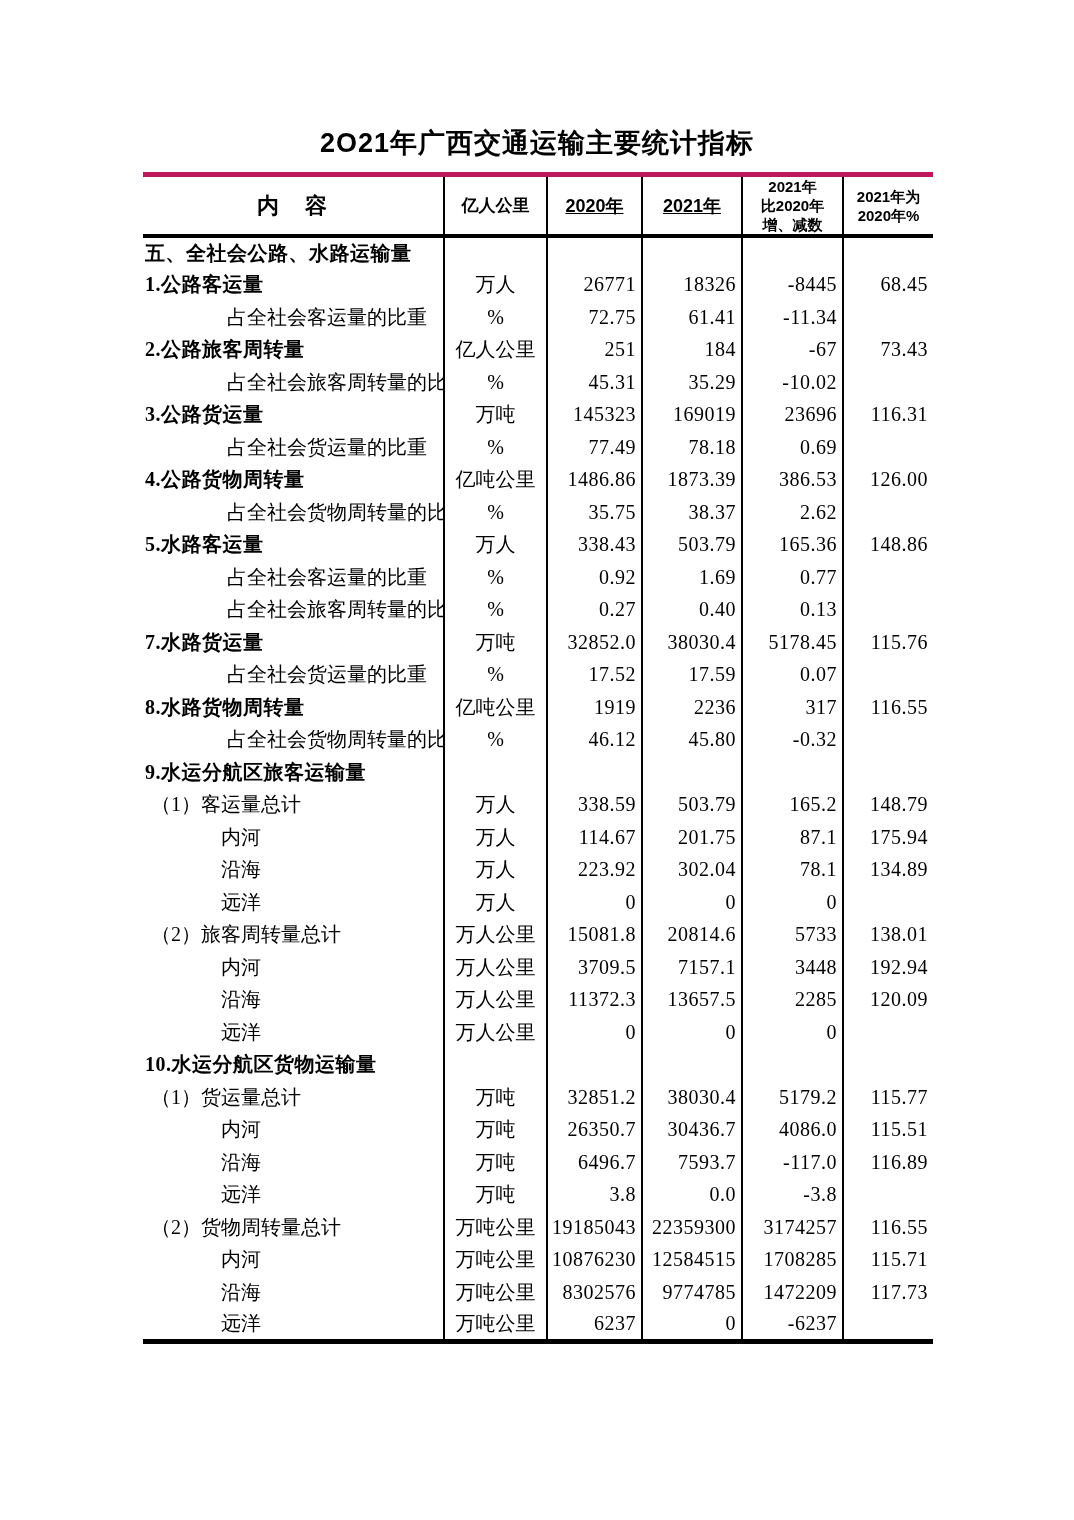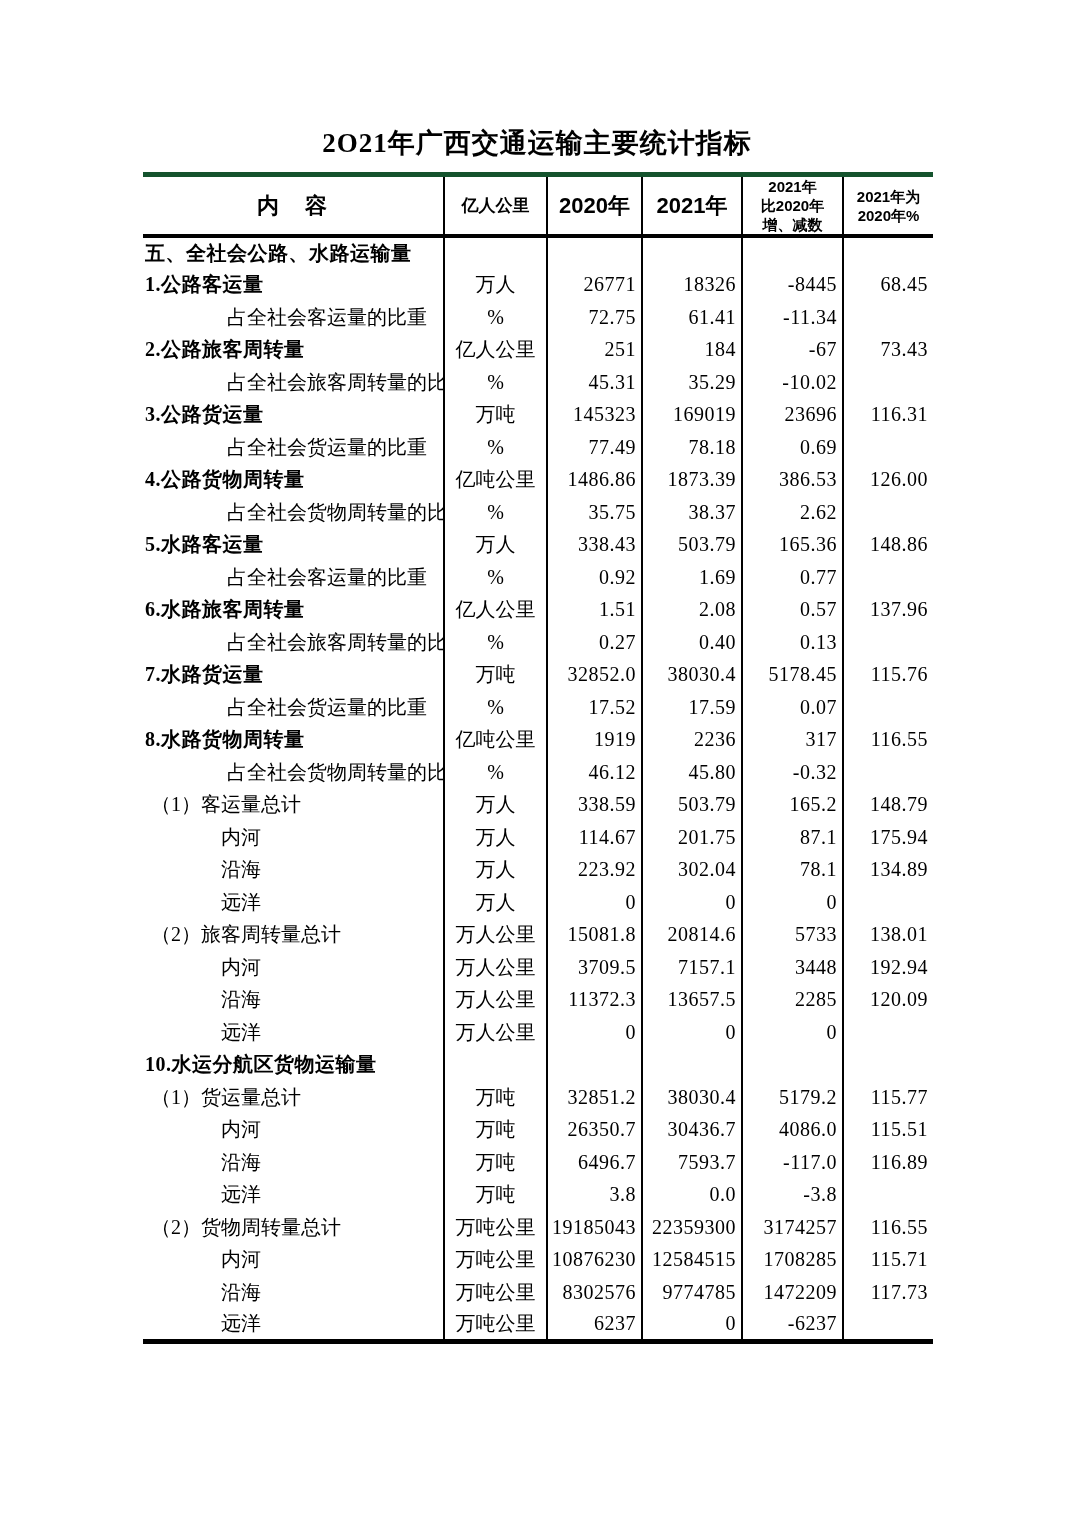--- a/index.html
+++ b/index.html
@@ -15,36 +15,36 @@
     overflow: hidden;
     font-family: "Liberation Serif", serif;
     color: #000000;
   }
   .doc-title {
     position: absolute;
     top: 127px;
     left: 0;
     width: 1074px;
     text-align: center;
-    font-family: Liberation Serif, serif;
+    font-family: Liberation Sans, sans-serif;
     font-weight: bold;
     font-size: 27px;
     line-height: 33px;
     letter-spacing: 1px;
     color: #000000;
     white-space: nowrap;
   }
   table.stats {
     position: absolute;
     left: 143px;
     top: 172px;
     width: 790px;
     border-collapse: collapse;
     table-layout: fixed;
-    border-top: 5px solid #14532d;
+    border-top: 5px solid #be185d;
     border-bottom: 5px solid #000;
   }
   th, td {
     border-right: 2px solid #000;
     padding: 0;
     color: #000;
     vertical-align: middle;
   }
   th:last-child, td:last-child {
     border-right: none;
@@ -52,21 +52,21 @@
   }
   thead tr { height: 61px; }
   thead th {
     border-bottom: 4px solid #000;
     font-family: "Liberation Sans", sans-serif;
     font-weight: bold;
     text-align: center;
   }
   th.h-content { font-size: 22px; letter-spacing: 2px; }
   th.h-unit    { font-size: 17px; }
-  th.h-year    { font-size: 22px; }
+  th.h-year    { font-size: 18px; text-decoration: underline; }
   th.h-multi   { font-size: 15px; line-height: 19px; white-space: pre-line; }
   tbody tr { height: 32.5px; }
   td.label {
     overflow: hidden;
     white-space: nowrap;
     font-size: 20px;
     font-family: "Liberation Serif", serif;
   }
   tr.section td.label,
   tr.item td.label {
@@ -204,28 +204,20 @@
           <td class="num">148.86</td>
         </tr>
         <tr class="sub">
           <td class="label">占全社会客运量的比重</td>
           <td class="unit">%</td>
           <td class="num">0.92</td>
           <td class="num">1.69</td>
           <td class="num">0.77</td>
           <td class="num"></td>
         </tr>
-        <tr class="item">
-          <td class="label">6.水路旅客周转量</td>
-          <td class="unit">亿人公里</td>
-          <td class="num">1.51</td>
-          <td class="num">2.08</td>
-          <td class="num">0.57</td>
-          <td class="num">137.96</td>
-        </tr>
         <tr class="sub">
           <td class="label">占全社会旅客周转量的比重</td>
           <td class="unit">%</td>
           <td class="num">0.27</td>
           <td class="num">0.40</td>
           <td class="num">0.13</td>
           <td class="num"></td>
         </tr>
         <tr class="item">
           <td class="label">7.水路货运量</td>
@@ -250,20 +242,28 @@
           <td class="num">2236</td>
           <td class="num">317</td>
           <td class="num">116.55</td>
         </tr>
         <tr class="sub">
           <td class="label">占全社会货物周转量的比重</td>
           <td class="unit">%</td>
           <td class="num">46.12</td>
           <td class="num">45.80</td>
           <td class="num">-0.32</td>
+          <td class="num"></td>
+        </tr>
+        <tr class="section">
+          <td class="label">9.水运分航区旅客运输量</td>
+          <td class="unit"></td>
+          <td class="num"></td>
+          <td class="num"></td>
+          <td class="num"></td>
           <td class="num"></td>
         </tr>
         <tr class="sub1">
           <td class="label">（1）客运量总计</td>
           <td class="unit">万人</td>
           <td class="num">338.59</td>
           <td class="num">503.79</td>
           <td class="num">165.2</td>
           <td class="num">148.79</td>
         </tr>

